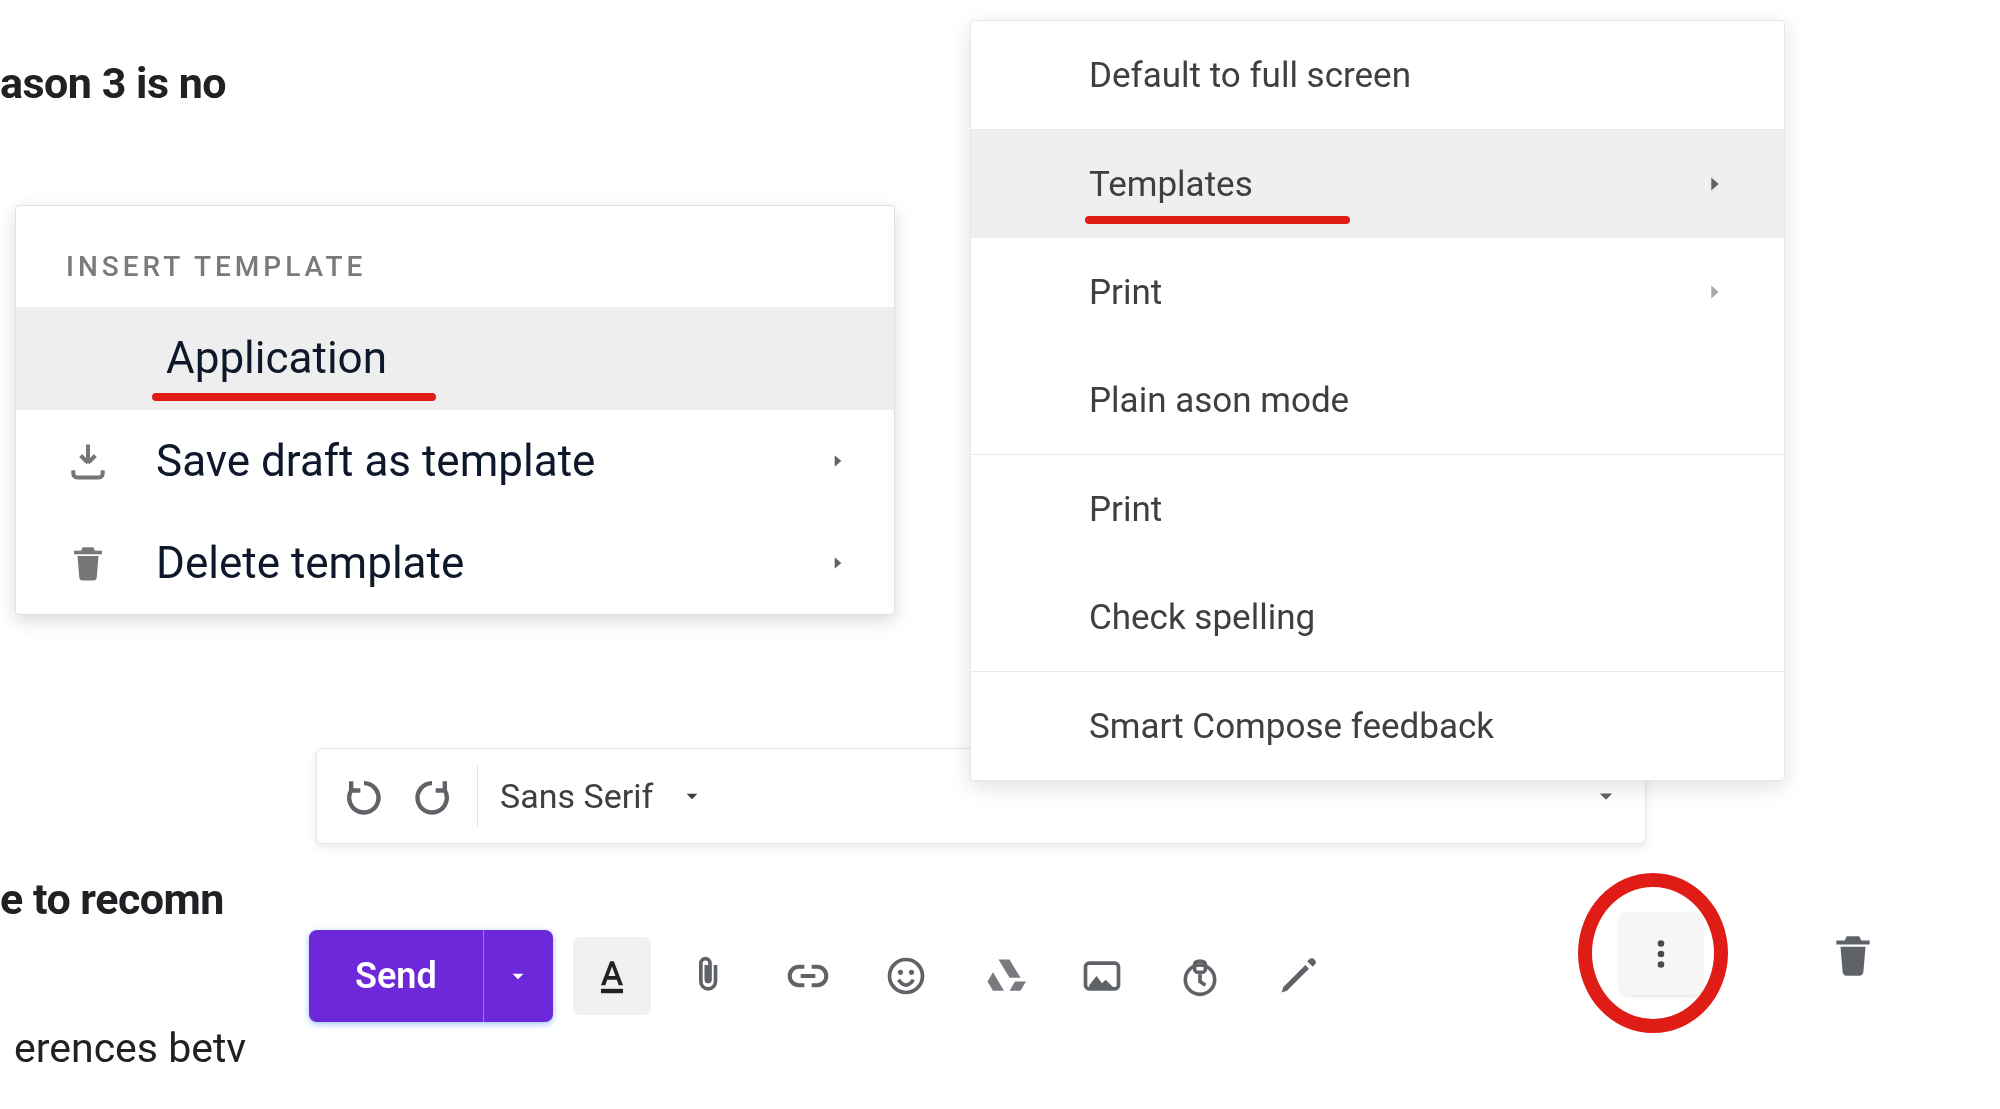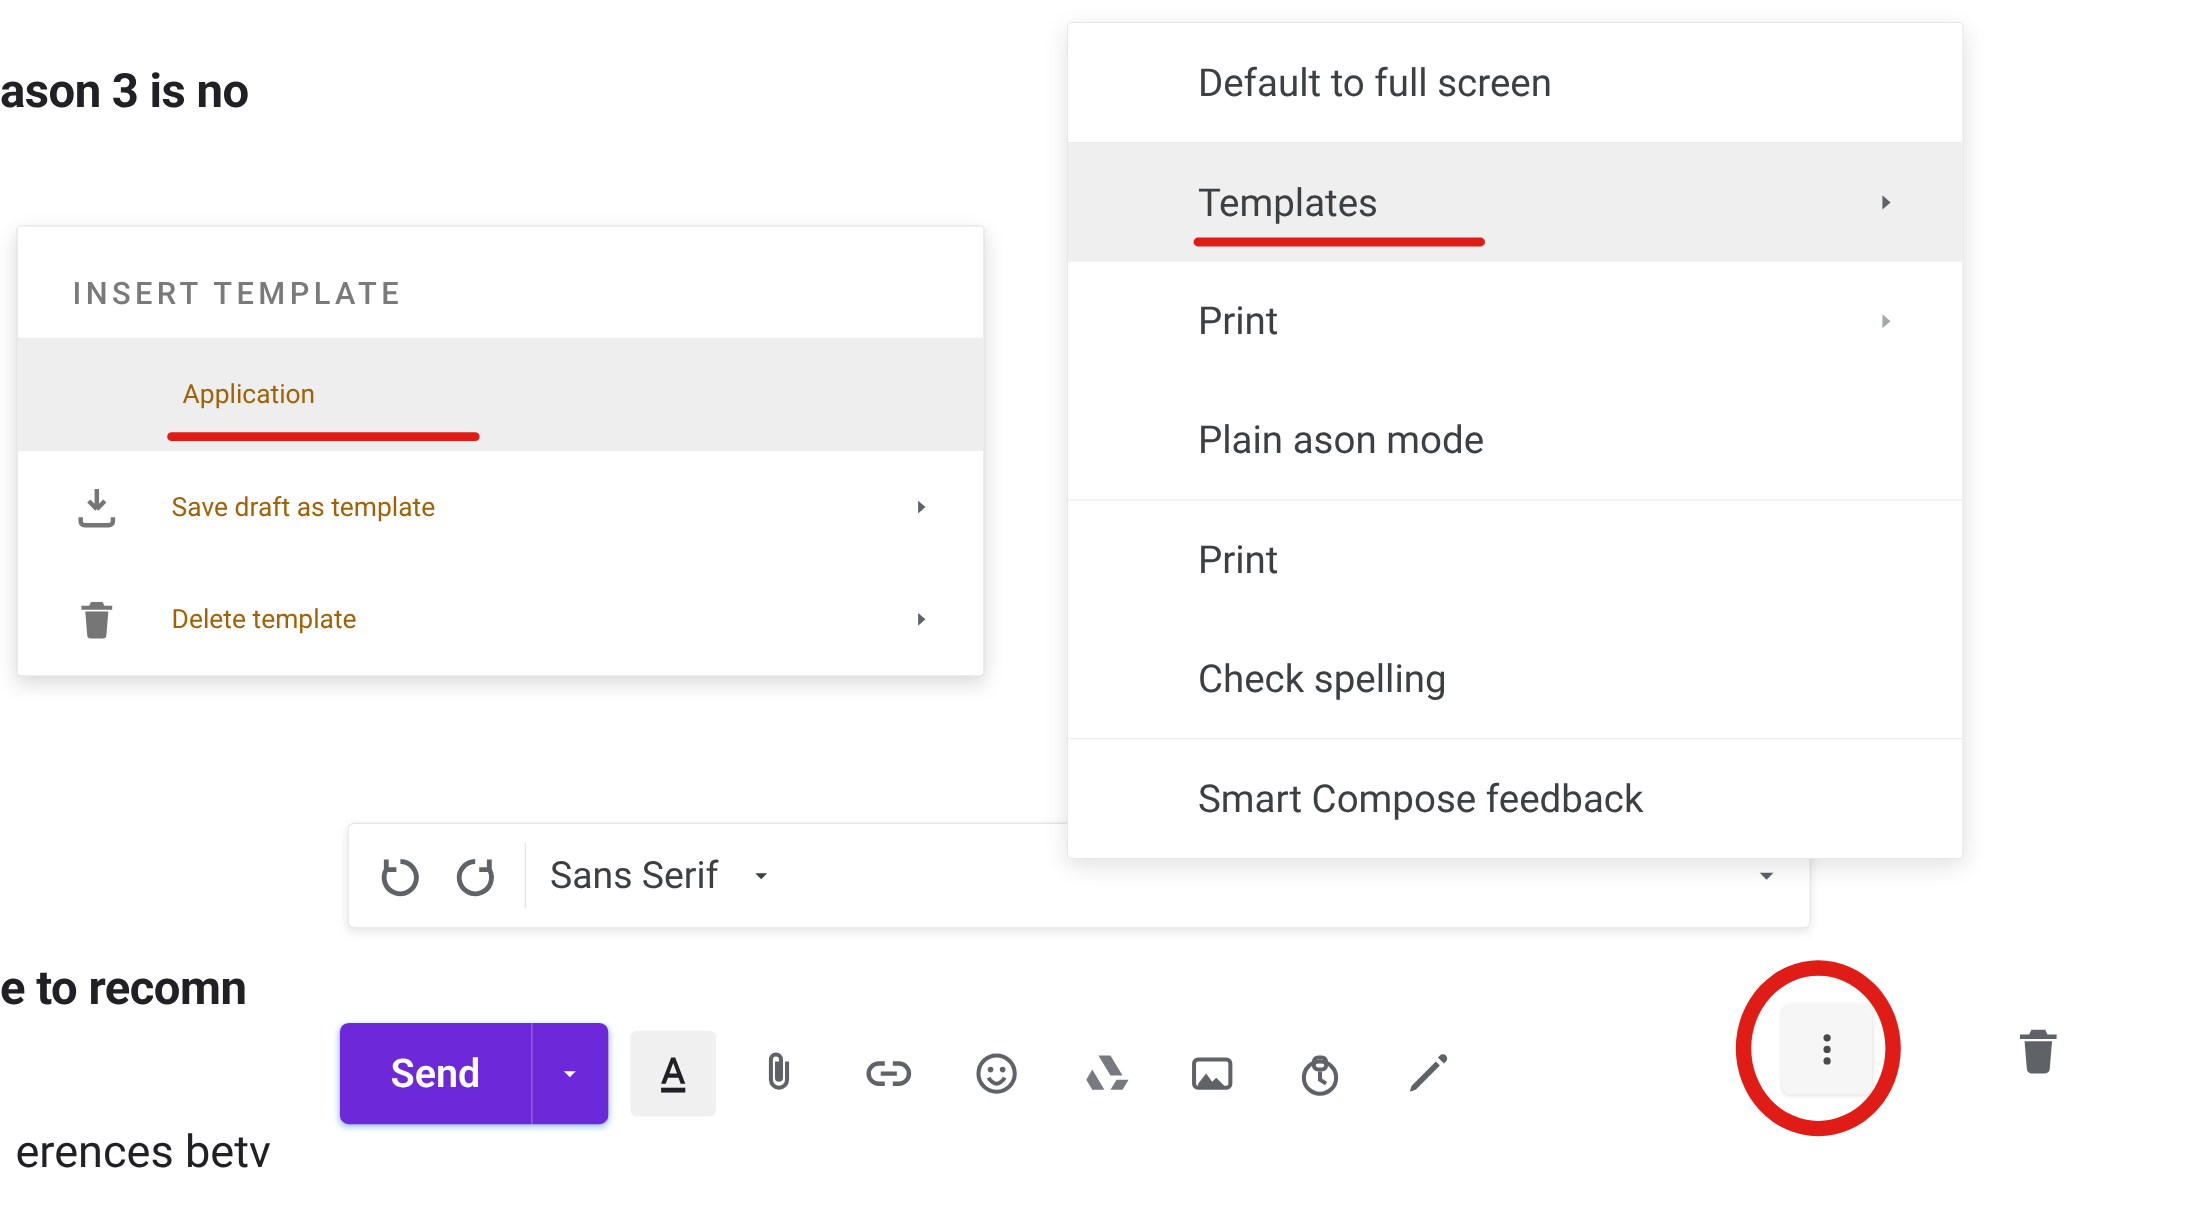--- a/index.html
+++ b/index.html
@@ -41,22 +41,22 @@
     font-size: 28px;
     color: #7a7a7a;
     font-weight: 500;
   }
   .submenu-item {
     display: flex;
     align-items: center;
     height: 102px;
     padding: 0 46px 0 50px;
     gap: 46px;
-    font-size: 24px;
-    color: #a16207;
+    font-size: 44px;
+    color: #0f172a;
     cursor: pointer;
   }
   .submenu-item .label { flex: 1; }
   .submenu-item.highlight {
     background: #eeeeee;
     padding-left: 150px;
   }
   .submenu-item.highlight .label {
     position: relative;
   }

